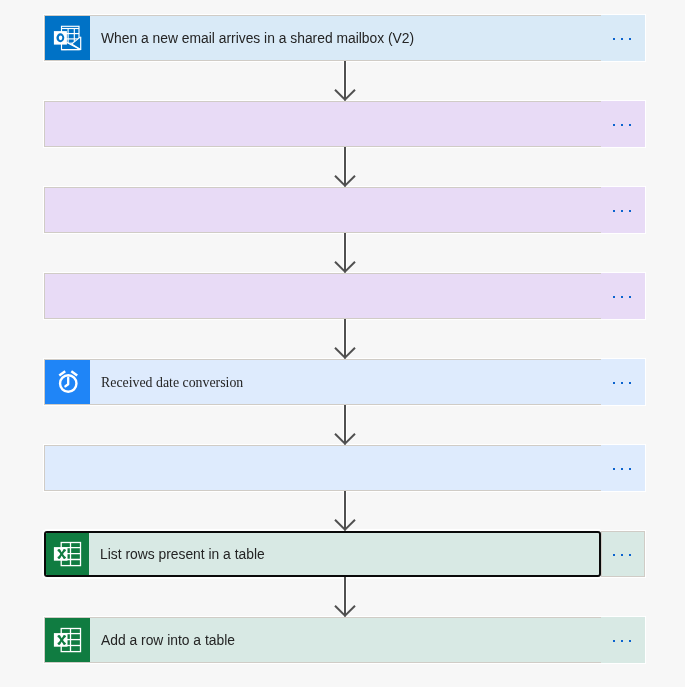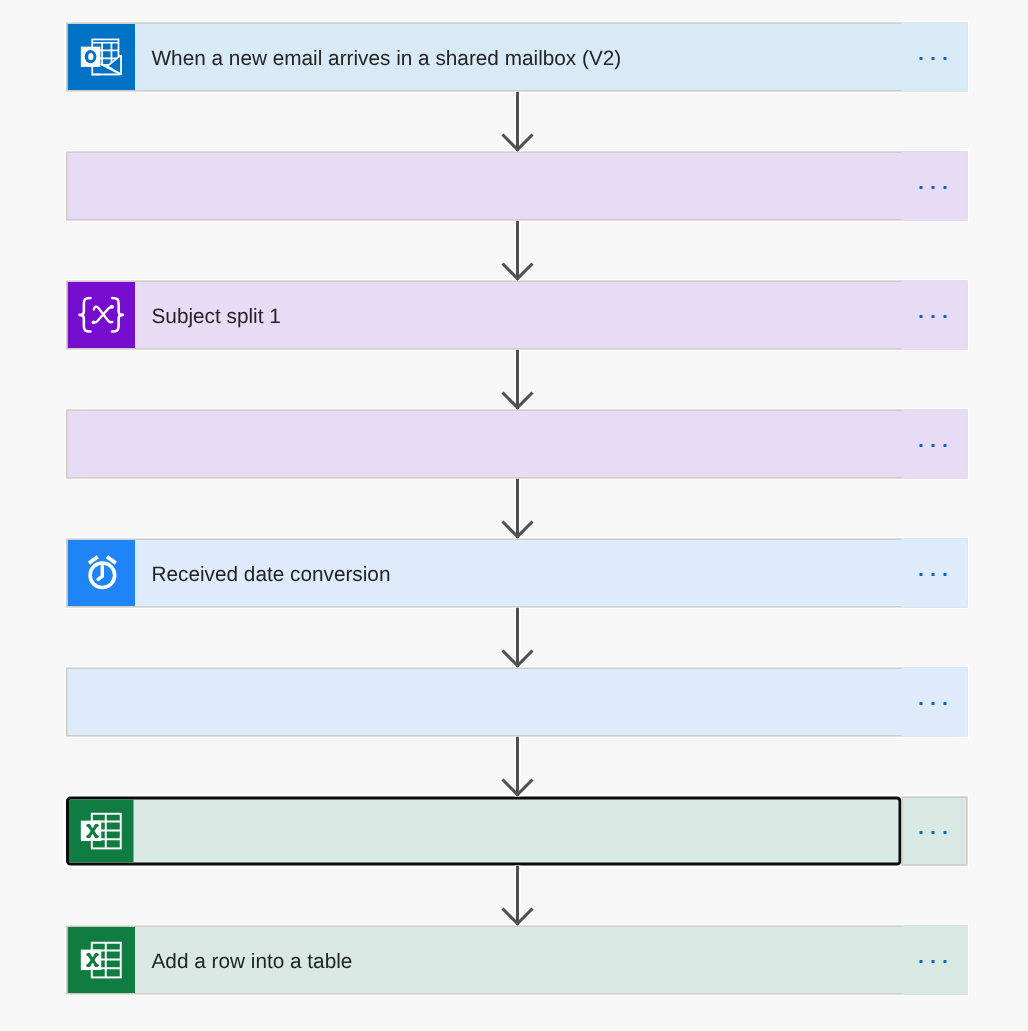--- a/index.html
+++ b/index.html
@@ -98,39 +98,20 @@
         </div>
      </div>
     </div>
     <div class="arrowtrack" style="top: 147px; height: 40px;"></div>
     <div class="arrow" style="top: 147px;"><svg width="30" height="44" viewBox="0 0 30 44">
       <path d="M15 0 L15 39.6" stroke="#505050" stroke-width="2" fill="none"></path>
       <path d="M5 28.7 L15 38.7 L25 28.7" stroke="#505050" stroke-width="2" fill="none" stroke-linecap="butt" stroke-linejoin="miter"></path>
     </svg></div>
     <div class="node" style="top: 187px;">
       <div class="strip" style="background:#e8dbf6"></div>
-     <div class="card" style="background:#e8dbf6">
-       <div class="iconband" style="background:#760dce">
-          <svg class="bandsvg" viewBox="0 0 45 46" width="45" height="46">
-    <g fill="none" stroke="#fff" stroke-width="1.7" stroke-linecap="round" stroke-linejoin="round">
-      <path d="M15.3 11.7 C11.6 11.7 10.9 12.6 10.9 15.5 L10.9 20.6 C10.9 22.2 9.8 22.9 8.0 22.9 C9.8 22.9 10.9 23.6 10.9 25.2 L10.9 30.2 C10.9 33.1 11.6 34.0 15.3 34.0"></path>
-      <path d="M29.7 11.7 C33.4 11.7 34.1 12.6 34.1 15.5 L34.1 20.6 C34.1 22.2 35.2 22.9 37.0 22.9 C35.2 22.9 34.1 23.6 34.1 25.2 L34.1 30.2 C34.1 33.1 33.4 34.0 29.7 34.0"></path>
-    </g>
-    <g fill="none" stroke="#fff" stroke-width="1.6" stroke-linecap="round">
-      <path d="M17.6 19.3 C17.9 17.2 19.5 16.8 20.7 18.4 L27.0 26.6 C27.9 27.8 29.0 28.0 29.9 27.6"></path>
-      <path d="M29.7 17.4 C28.4 17.6 26.8 18.9 25.8 20.4 L20.0 27.0 C19.1 28.0 18.3 28.2 17.4 28.0"></path>
-    </g>
-    <circle cx="29.6" cy="17.5" r="1.3" fill="#fff"></circle>
-    <circle cx="17.4" cy="27.9" r="1.3" fill="#fff"></circle>
-    </svg>
-        </div>
-       <div class="title">
-          <span>Subject split 1</span>
-        </div>
-     </div>
      <div class="menubox" style="background:#e8dbf6">
        <div class="dots">
           <span class="dot"></span>
           <span class="dot"></span>
           <span class="dot"></span>
         </div>
      </div>
     </div>
     <div class="arrowtrack" style="top: 233px; height: 40px;"></div>
     <div class="arrow" style="top: 233px;"><svg width="30" height="44" viewBox="0 0 30 44">
@@ -145,21 +126,21 @@
           <span class="dot"></span>
           <span class="dot"></span>
         </div>
      </div>
     </div>
     <div class="arrowtrack" style="top: 319px; height: 40px;"></div>
     <div class="arrow" style="top: 319px;"><svg width="30" height="44" viewBox="0 0 30 44">
       <path d="M15 0 L15 39.6" stroke="#505050" stroke-width="2" fill="none"></path>
       <path d="M5 28.7 L15 38.7 L25 28.7" stroke="#505050" stroke-width="2" fill="none" stroke-linecap="butt" stroke-linejoin="miter"></path>
     </svg></div>
-    <div class="node" style="top: 359px;">
+    <div class="node" style="top: 359px; font-family: Liberation Serif, serif;">
       <div class="strip" style="background:#deebfd"></div>
      <div class="card" style="background:#deebfd">
        <div class="iconband" style="background:#1f85f7">
           <svg class="bandsvg" viewBox="0 0 45 46" width="45" height="46">
     <g fill="none" stroke="#fff" stroke-width="2.4">
       <circle cx="23.25" cy="24.5" r="8.2"></circle>
     </g>
     <g fill="none" stroke="#fff" stroke-width="2.3" stroke-linecap="round" stroke-linejoin="round">
       <path d="M23.2 18.7 V25.3 L20.4 27.3"></path>
     </g>
@@ -219,20 +200,23 @@
       <path d="M19.3 19.3 L14.1 26.7"></path>
     </g>
     <g fill="#107c41">
       <ellipse cx="14.0" cy="19.4" rx="1.55" ry="1.1"></ellipse>
       <ellipse cx="19.4" cy="19.4" rx="1.55" ry="1.1"></ellipse>
       <ellipse cx="14.0" cy="26.6" rx="1.55" ry="1.1"></ellipse>
       <ellipse cx="19.4" cy="26.6" rx="1.55" ry="1.1"></ellipse>
     </g>
     </svg>
         </div>
+       <div class="title">
+          <span>List rows present in a table</span>
+        </div>
      </div>
      <div class="menubox" style="background:#d8e9e4">
        <div class="dots">
           <span class="dot"></span>
           <span class="dot"></span>
           <span class="dot"></span>
         </div>
      </div>
     </div>
     <div class="arrowtrack" style="top: 577px; height: 40px;"></div>

